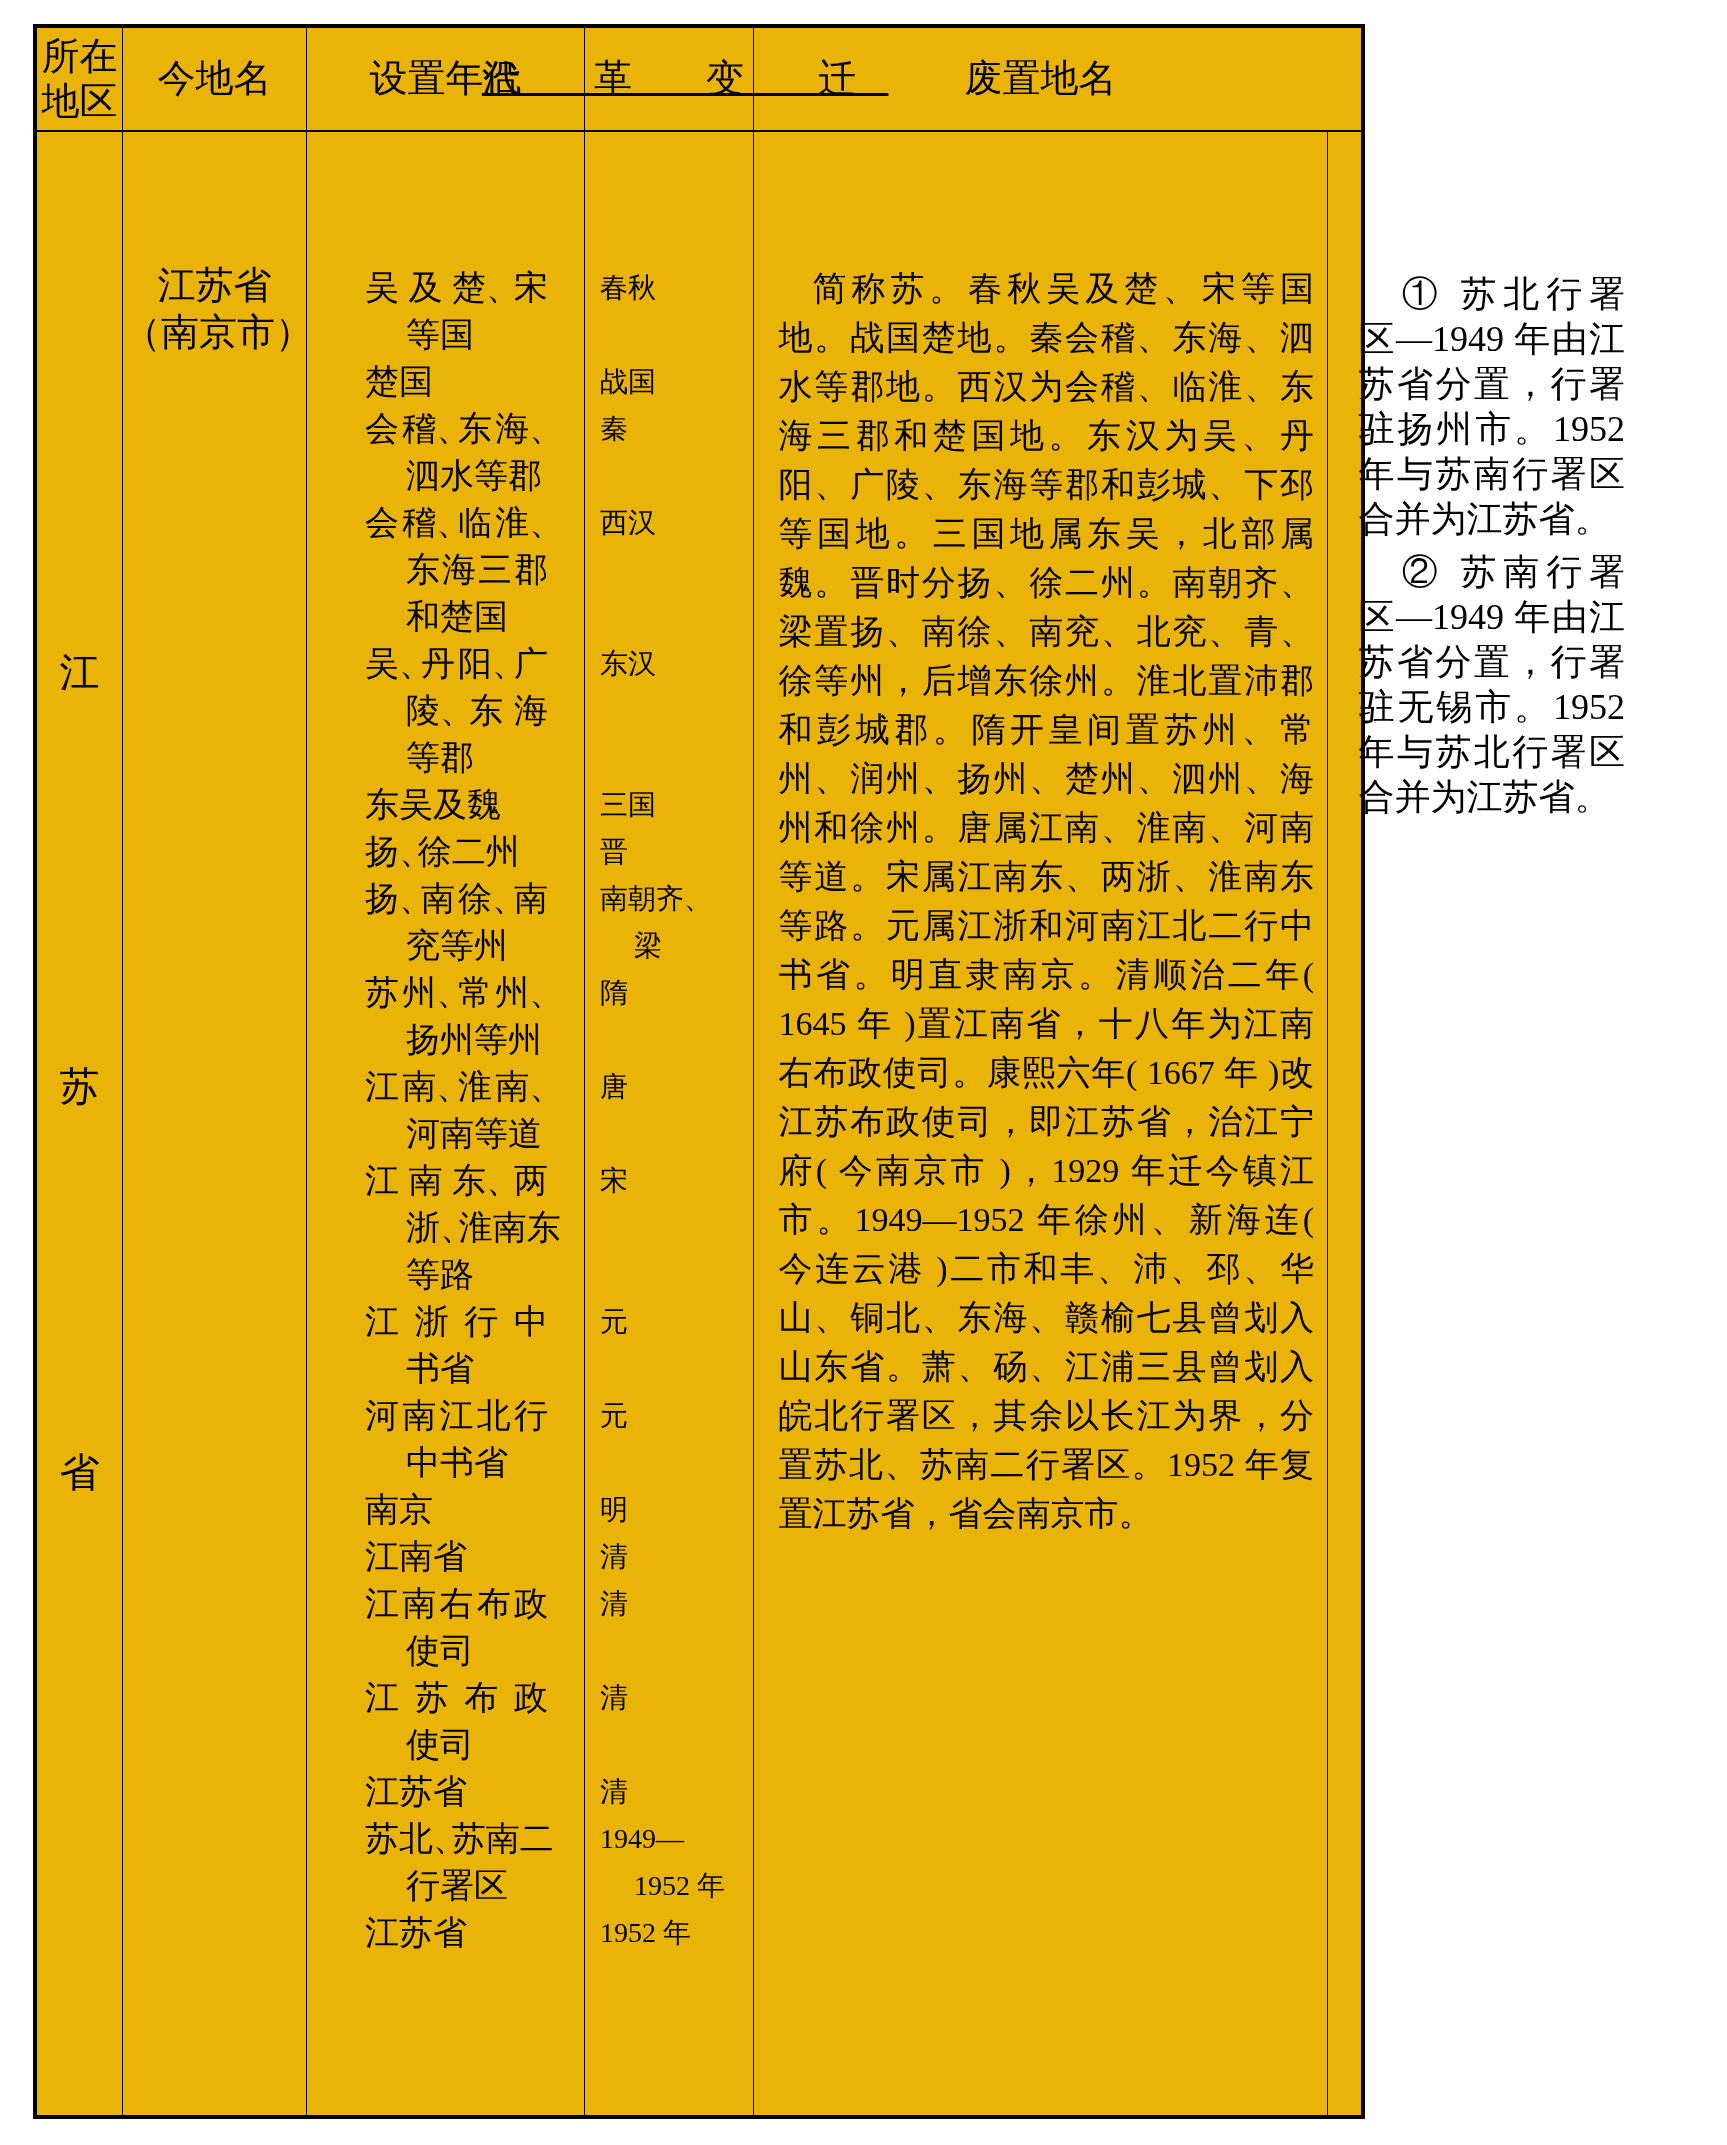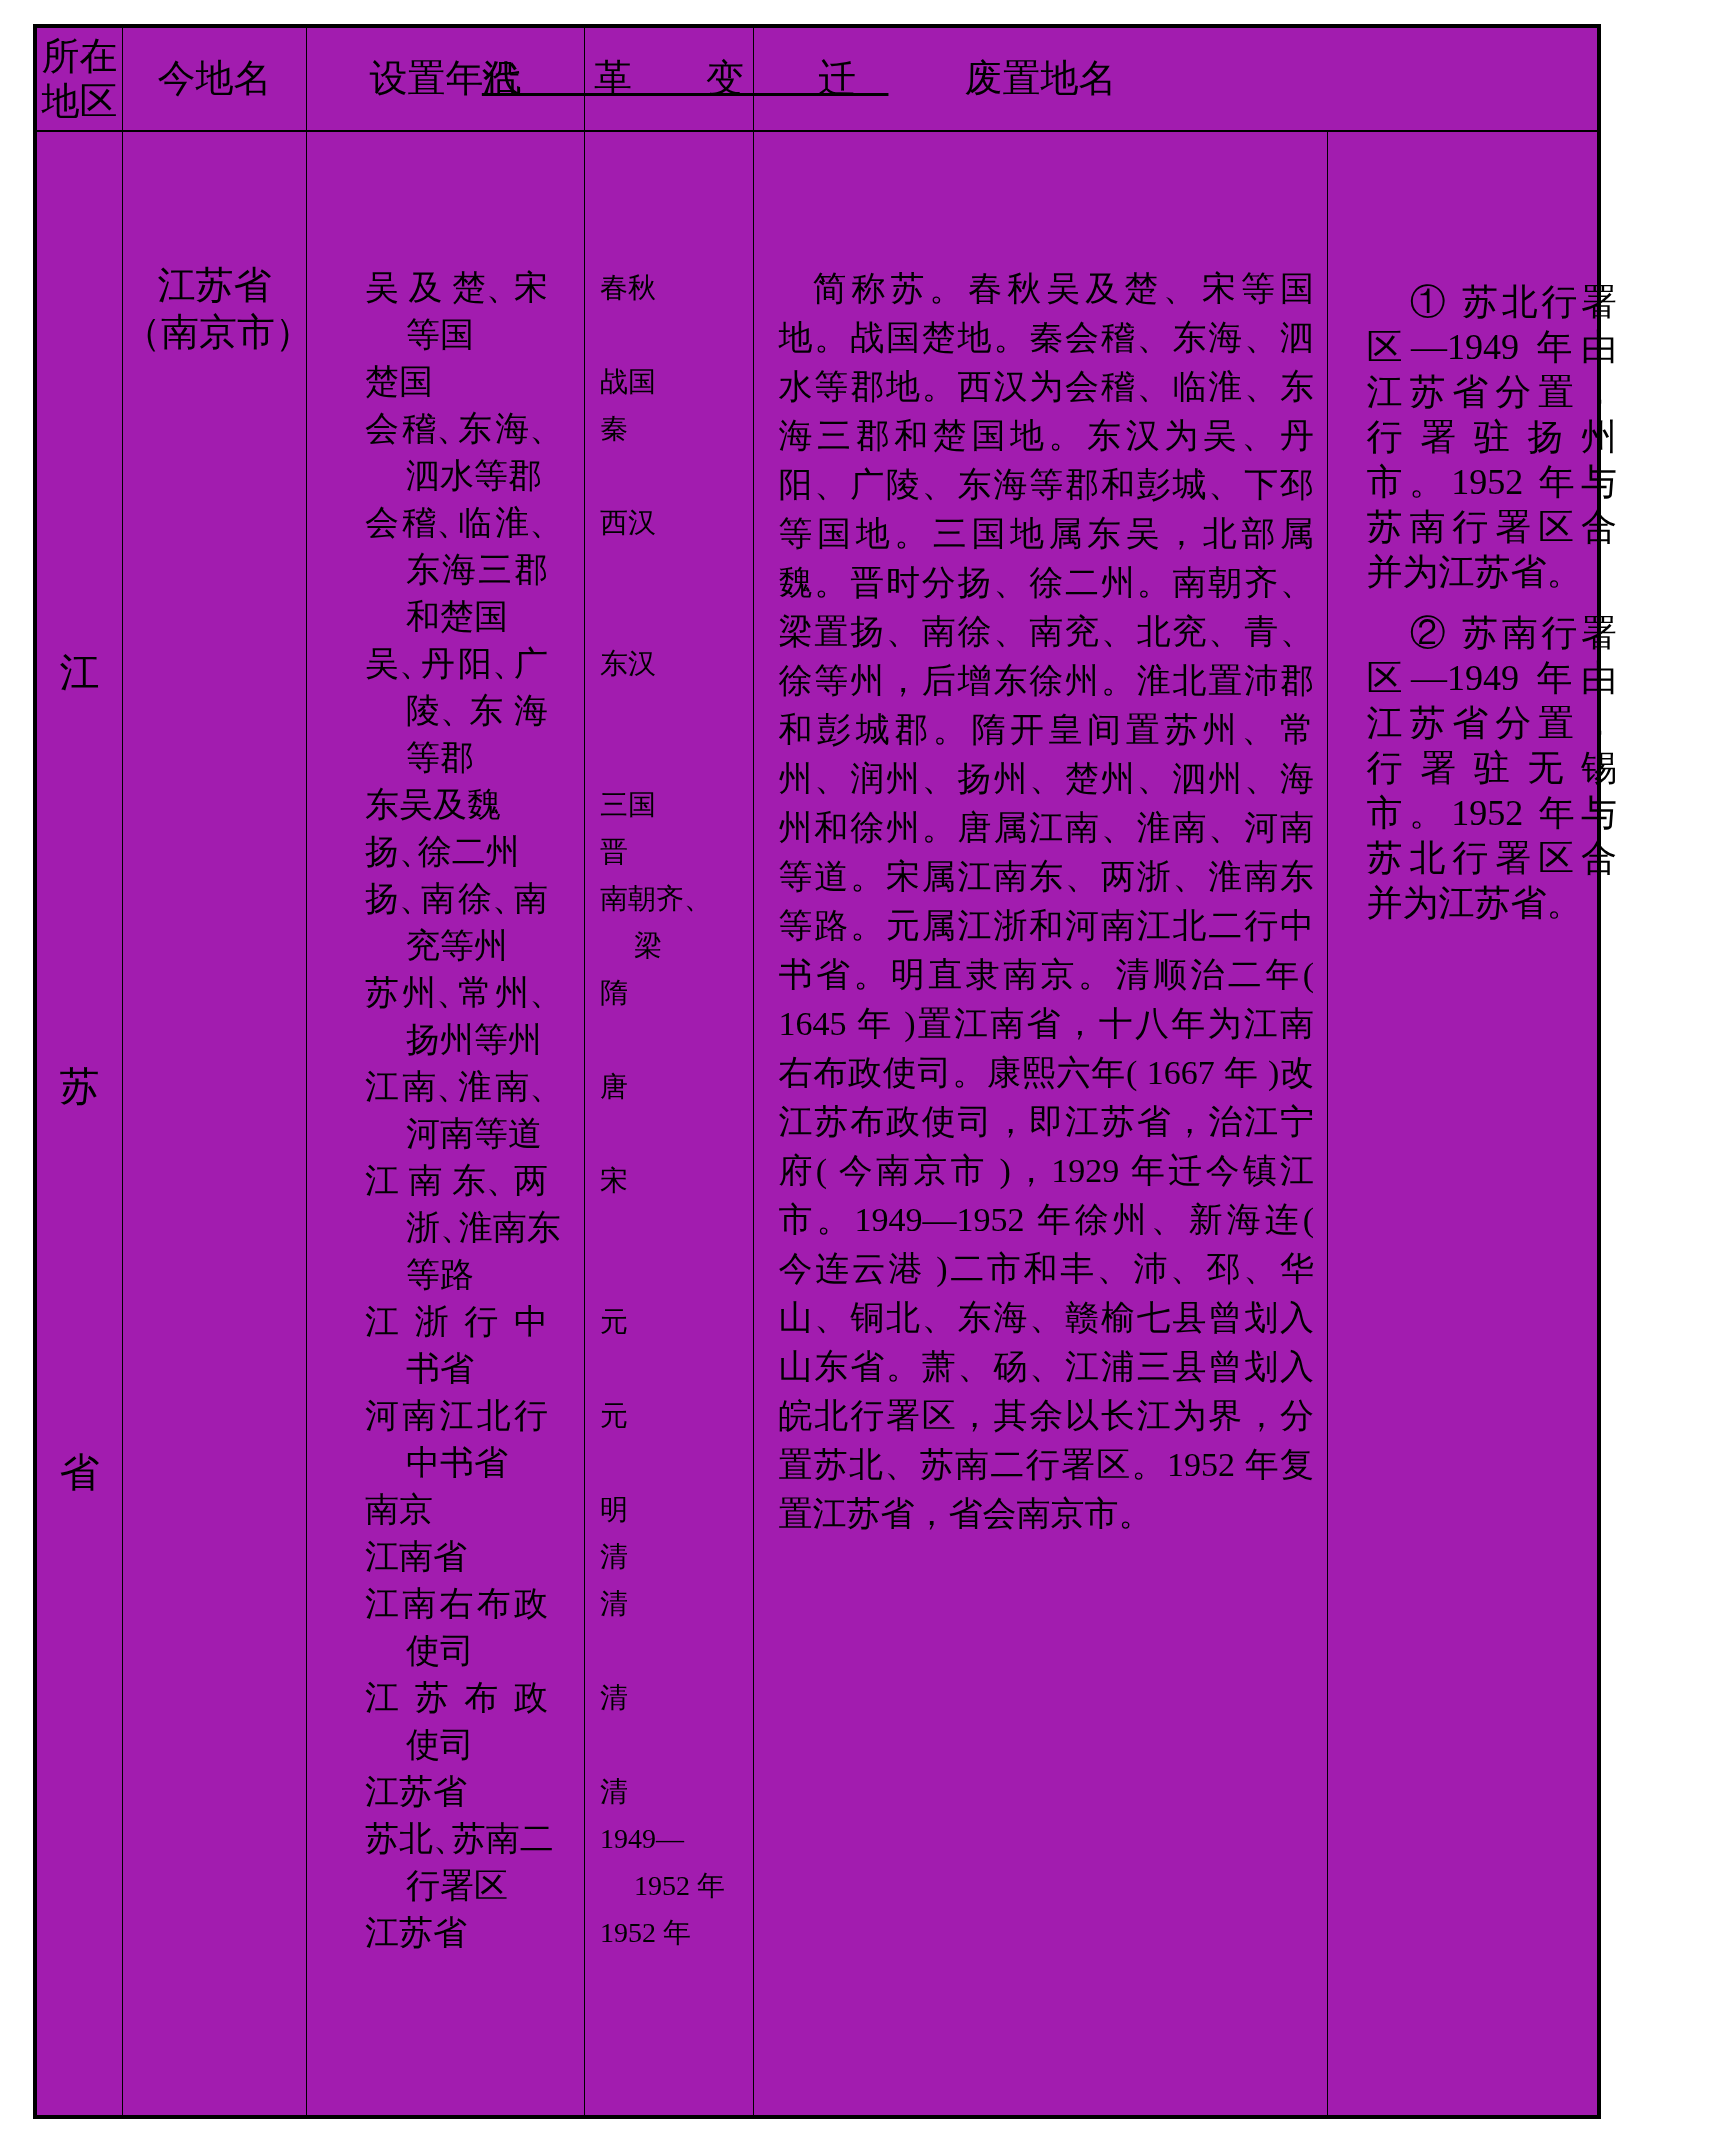--- a/index.html
+++ b/index.html
@@ -2,23 +2,23 @@
 <html style="font-size:15px"><head>
 <meta charset="utf-8">
 <style>
   html,body{margin:0;padding:0;background:#fff;}
   .page{
     position:relative;width:1728px;height:2146px;background:#ffffff;
     font-family:"Liberation Serif","DejaVu Serif",serif;color:#000;
     overflow:hidden;
   }
   .gtable{
-    position:absolute;left:33px;top:23.5px;width:1568px;height:2095px;
+    position:absolute;left:33px;top:23.5px;width:1332px;height:2095px;
     box-sizing:border-box;border:4.7px solid #000;
-    display:flex;flex-direction:column;background:#a21caf;
+    display:flex;flex-direction:column;background:#eab308;
   }
   .thead{
     flex:0 0 auto;height:102px;
     display:grid;grid-template-columns:85px 184px 278px 169px 574px 325px;
     border-bottom:2.8px solid #000;
   }
   .hcell{
     box-sizing:border-box;display:flex;flex-direction:column;
     align-items:center;justify-content:center;
     font-size:38px;line-height:45px;text-align:center;white-space:nowrap;
@@ -43,21 +43,21 @@
   .c3{padding:132px 36px 0 58px;font-size:34px;}
   .c4{padding:132px 3.8px 0 15px;font-size:28px;}
   .line{height:47px;line-height:47px;white-space:nowrap;}
   .ind{padding-left:41px;}
   .ind-sm{padding-left:34px;}
   .jline{display:flex;justify-content:space-between;white-space:nowrap;}
   .pn{display:inline-block;width:0.55em;}
   .c5{padding:132px 13px 0 24.5px;font-size:34px;}
   .c5 p{margin:0;text-align:justify;text-indent:1em;line-height:49px;}
   .c6{padding:132px 19px 0 22.6px;font-size:36px;}
-  .c6 p{margin:16px;text-align:justify;text-indent:1.2em;line-height:45px;}
+  .c6 p{margin:8px;text-align:justify;text-indent:1.2em;line-height:45px;}
 </style>
 </head>
 <body>
 
 <div class="page">
   <div class="gtable">
 
     <div class="thead">
       <div class="hcell">
         <div>所在</div>

